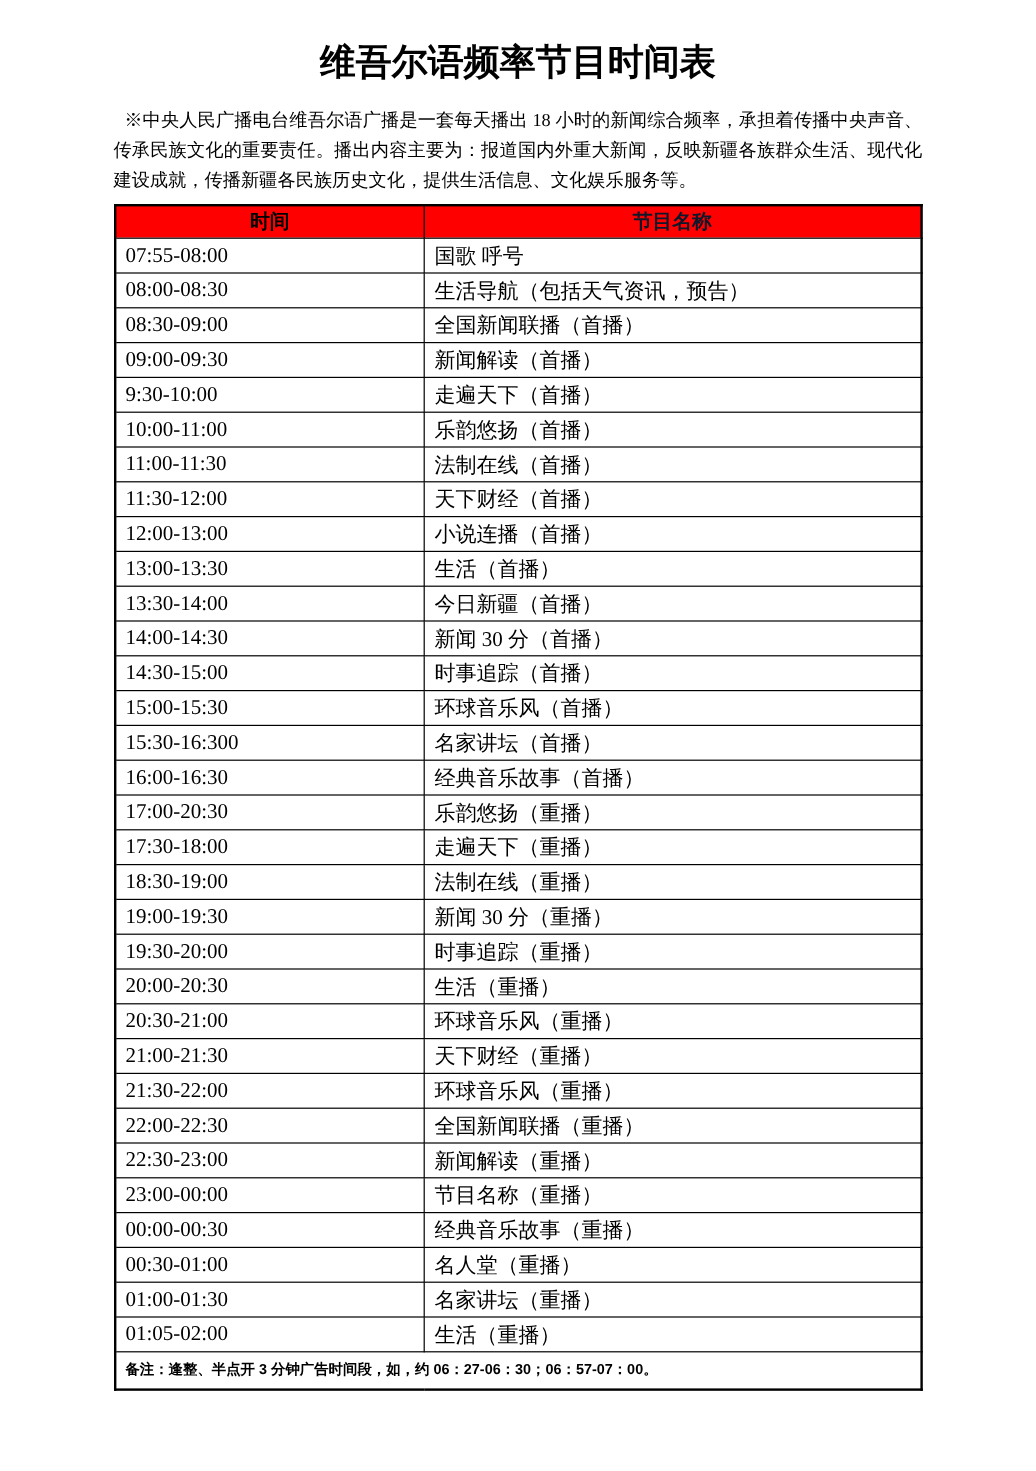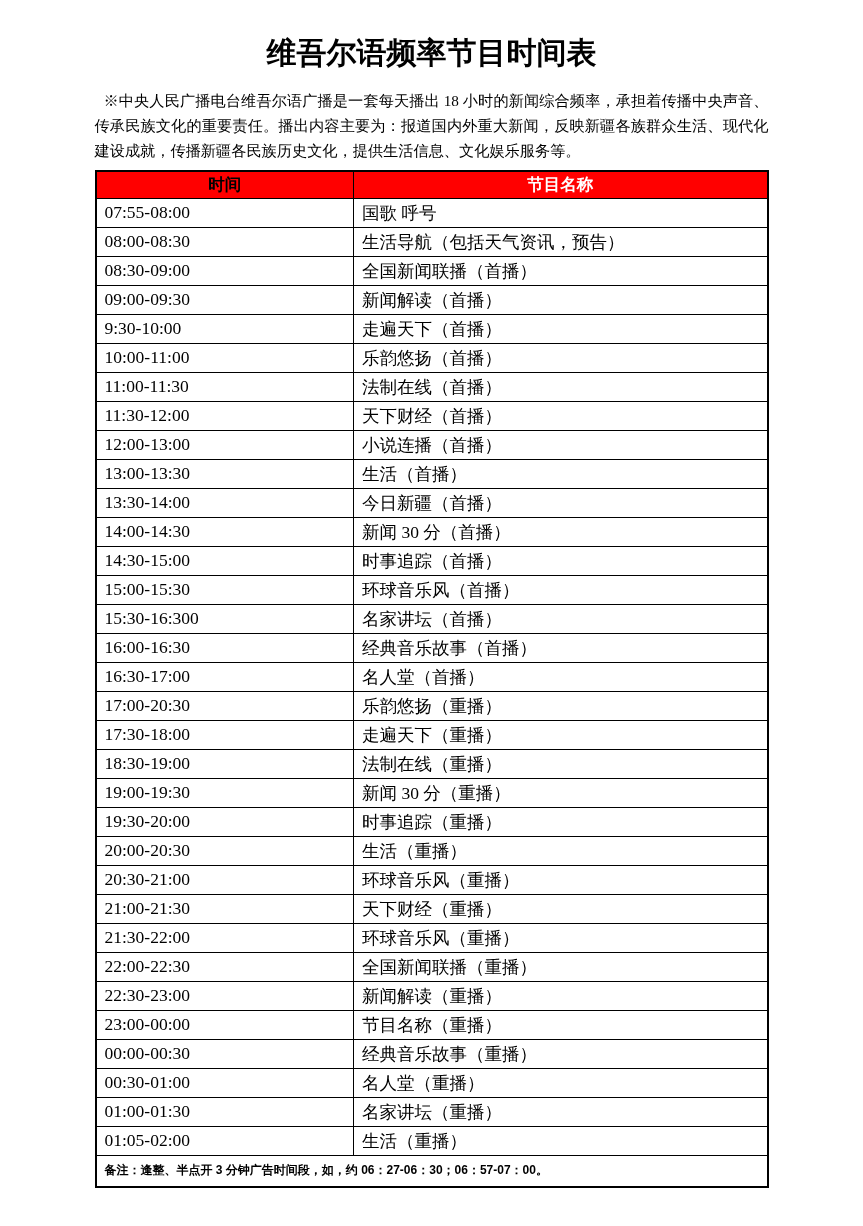--- a/index.html
+++ b/index.html
@@ -80,21 +80,21 @@
   <p class="intro">※中央人民广播电台维吾尔语广播是一套每天播出 18 小时的新闻综合频率，承担着传播中央声音、传承民族文化的重要责任。播出内容主要为：报道国内外重大新闻，反映新疆各族群众生活、现代化建设成就，传播新疆各民族历史文化，提供生活信息、文化娱乐服务等。</p>
 
   <table class="schedule">
     <colgroup>
       <col class="c-time">
       <col class="c-prog">
     </colgroup>
     <thead>
       <tr>
         <th style="background: rgb(255, 0, 0); color: rgb(0, 0, 0);">时间</th>
-        <th style="background: rgb(255, 0, 0); color: #ffffff;">节目名称</th>
+        <th style="background: rgb(255, 0, 0); color: #0f172a;">节目名称</th>
       </tr>
     </thead>
     <tbody>
 
     <tr>
           <td>07:55-08:00</td>
           <td>国歌 呼号</td>
         </tr>
         <tr>
           <td>08:00-08:30</td>
@@ -148,24 +148,20 @@
           <td>15:00-15:30</td>
           <td>环球音乐风（首播）</td>
         </tr>
         <tr>
           <td>15:30-16:300</td>
           <td>名家讲坛（首播）</td>
         </tr>
         <tr>
           <td>16:00-16:30</td>
           <td>经典音乐故事（首播）</td>
-        </tr>
-        <tr>
-          <td>16:30-17:00</td>
-          <td>名人堂（首播）</td>
         </tr>
         <tr>
           <td>17:00-20:30</td>
           <td>乐韵悠扬（重播）</td>
         </tr>
         <tr>
           <td>17:30-18:00</td>
           <td>走遍天下（重播）</td>
         </tr>
         <tr>

